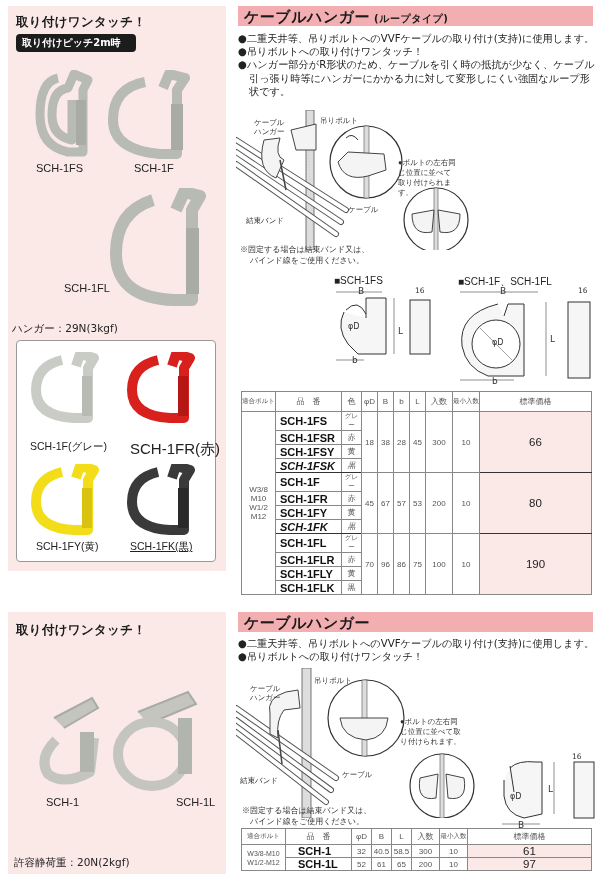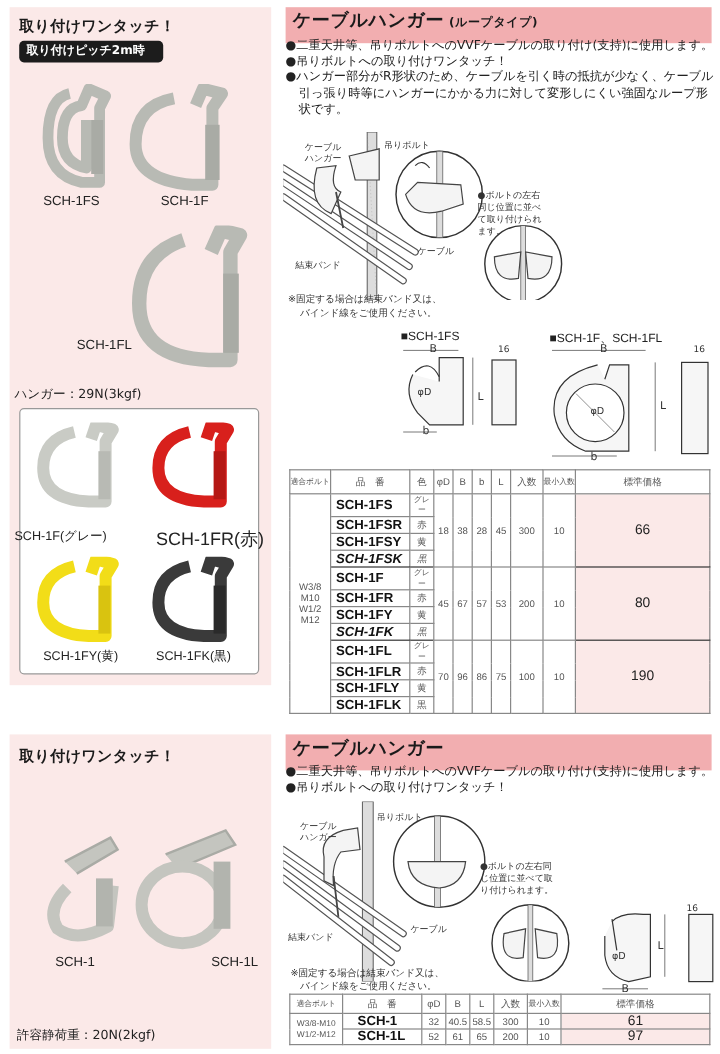--- a/index.html
+++ b/index.html
@@ -3,27 +3,27 @@
 <meta charset="utf-8">
 <style>
   * { box-sizing: border-box; margin: 0; padding: 0; }
   body { width: 600px; height: 878px; background: #ffffff; font-family: "DejaVu Sans", sans-serif; color: #222; position: relative; overflow: hidden; }
   .panel { position: absolute; background: #fbe9e8; }
   .panel-title { position: absolute; font-weight: bold; font-size: 12.5px; color: #1a1a1a; letter-spacing: 0.3px; }
   .dark-badge { position: absolute; background: #1c1c1c; color: #fff; border-radius: 4px; font-size: 10px; line-height: 12px; padding: 3px 6px; font-weight: bold; }
   .cap { position: absolute; font-family: "Liberation Sans", sans-serif; font-size: 11px; color: #222; white-space: nowrap; }
   .load { position: absolute; font-size: 10.5px; color: #222; }
   .color-frame { position: absolute; background: #fff; border: 1px solid #999; border-radius: 4px; }
-  .section-head { position: absolute; background: #f2aeb0; height: 30px; }
+  .section-head { position: absolute; background: #f2aeb0; height: 20px; }
   .section-head .t { position: absolute; left: 6px; top: 2px; font-size: 15px; font-weight: bold; color: #1a1a1a; letter-spacing: 0.5px; }
   .section-head .sub { font-size: 10px; font-weight: bold; margin-left: 4px; }
   .bullets { position: absolute; font-size: 10.2px; line-height: 13.2px; color: #222; }
   .bullets div { padding-left: 11px; text-indent: -11px; }
   .diag-label { position: absolute; font-size: 7.5px; color: #333; white-space: nowrap; }
-  .note { position: absolute; font-size: 8px; color: #333; line-height: 11px; }
+  .note { position: absolute; font-size: 8px; color: #333; line-height: 11px; font-family: Liberation Serif, serif; }
   .dim-title { position: absolute; font-size: 10px; font-family: "Liberation Sans", sans-serif; color: #222; }
   table.spec { position: absolute; border-collapse: collapse; font-family: "Liberation Sans", sans-serif; }
   table.spec td, table.spec th { border: 1px solid #888; font-size: 8px; font-weight: normal; color: #555; text-align: center; padding: 0; }
   table.spec th { height: 20px; }
   table.spec td.model { font-weight: bold; font-size: 11px; color: #111; text-align: left; padding-left: 4px; }
   table.spec td.price { background: #fbe9e8; font-size: 11.5px; color: #222; }
   table.spec tr.grp-end td { border-bottom: 1.5px solid #333; font-style: italic; }
   svg { position: absolute; }
 </style>
 </head>
@@ -54,32 +54,32 @@
 
 <div class="color-frame" style="left:16px; top:340px; width:200px; height:222px;"></div>
 <svg style="left:30px; top:352px;" width="72" height="72" viewBox="0 0 72 72">
   <path d="M32 8 Q6 14 6 38 Q6 64 44 66 L58 66 L58 16 L64 6 L50 2 L46 14" fill="none" stroke="#c9cbc5" stroke-width="10" stroke-linejoin="round"></path>
   <rect x="52" y="24" width="10" height="40" fill="#b8bab4"></rect>
 </svg>
 <svg style="left:126px; top:352px;" width="72" height="72" viewBox="0 0 72 72">
   <path d="M32 8 Q6 14 6 38 Q6 64 44 66 L58 66 L58 16 L64 6 L50 2 L46 14" fill="none" stroke="#d8201c" stroke-width="10" stroke-linejoin="round"></path>
   <rect x="52" y="24" width="10" height="40" fill="#b51814"></rect>
 </svg>
-<div class="cap" style="left:12px; top:440px; font-size:10.5px;">SCH-1F(グレー)</div>
+<div class="cap" style="left:30px; top:440px; font-size:10.5px;">SCH-1F(グレー)</div>
 <div class="cap" style="left:130px; top:440px; font-size:15px;">SCH-1FR(赤)</div>
 <svg style="left:30px; top:464px;" width="72" height="72" viewBox="0 0 72 72">
   <path d="M32 8 Q6 14 6 38 Q6 64 44 66 L58 66 L58 16 L64 6 L50 2 L46 14" fill="none" stroke="#f2dd18" stroke-width="10" stroke-linejoin="round"></path>
   <rect x="52" y="24" width="10" height="40" fill="#d9c310"></rect>
 </svg>
 <svg style="left:126px; top:464px;" width="72" height="72" viewBox="0 0 72 72">
   <path d="M32 8 Q6 14 6 38 Q6 64 44 66 L58 66 L58 16 L64 6 L50 2 L46 14" fill="none" stroke="#3a3a3a" stroke-width="10" stroke-linejoin="round"></path>
   <rect x="52" y="24" width="10" height="40" fill="#2a2a2a"></rect>
 </svg>
 <div class="cap" style="left:36px; top:540px; font-size:10.5px;">SCH-1FY(黄)</div>
-<div class="cap" style="left:130px; top:540px; font-size:10.5px;">SCH-1FK(黒)</div>
+<div class="cap" style="left:130px; top:540px; font-size:10.5px;text-decoration:underline;">SCH-1FK(黒)</div>
 
 <div class="section-head" style="left:238px; top:6px; width:355px;">
   <span class="t"><span>ケーブルハンガー</span><span class="sub">(ループタイプ)</span></span>
 </div>
 <div class="bullets" style="left:238px; top:32px; width:358px;">
   <div>●二重天井等、吊りボルトへのVVFケーブルの取り付け(支持)に使用します。</div>
   <div>●吊りボルトへの取り付けワンタッチ！</div>
   <div>●ハンガー部分がR形状のため、ケーブルを引く時の抵抗が少なく、ケーブル引っ張り時等にハンガーにかかる力に対して変形しにくい強固なループ形状です。</div>
 </div>
 

